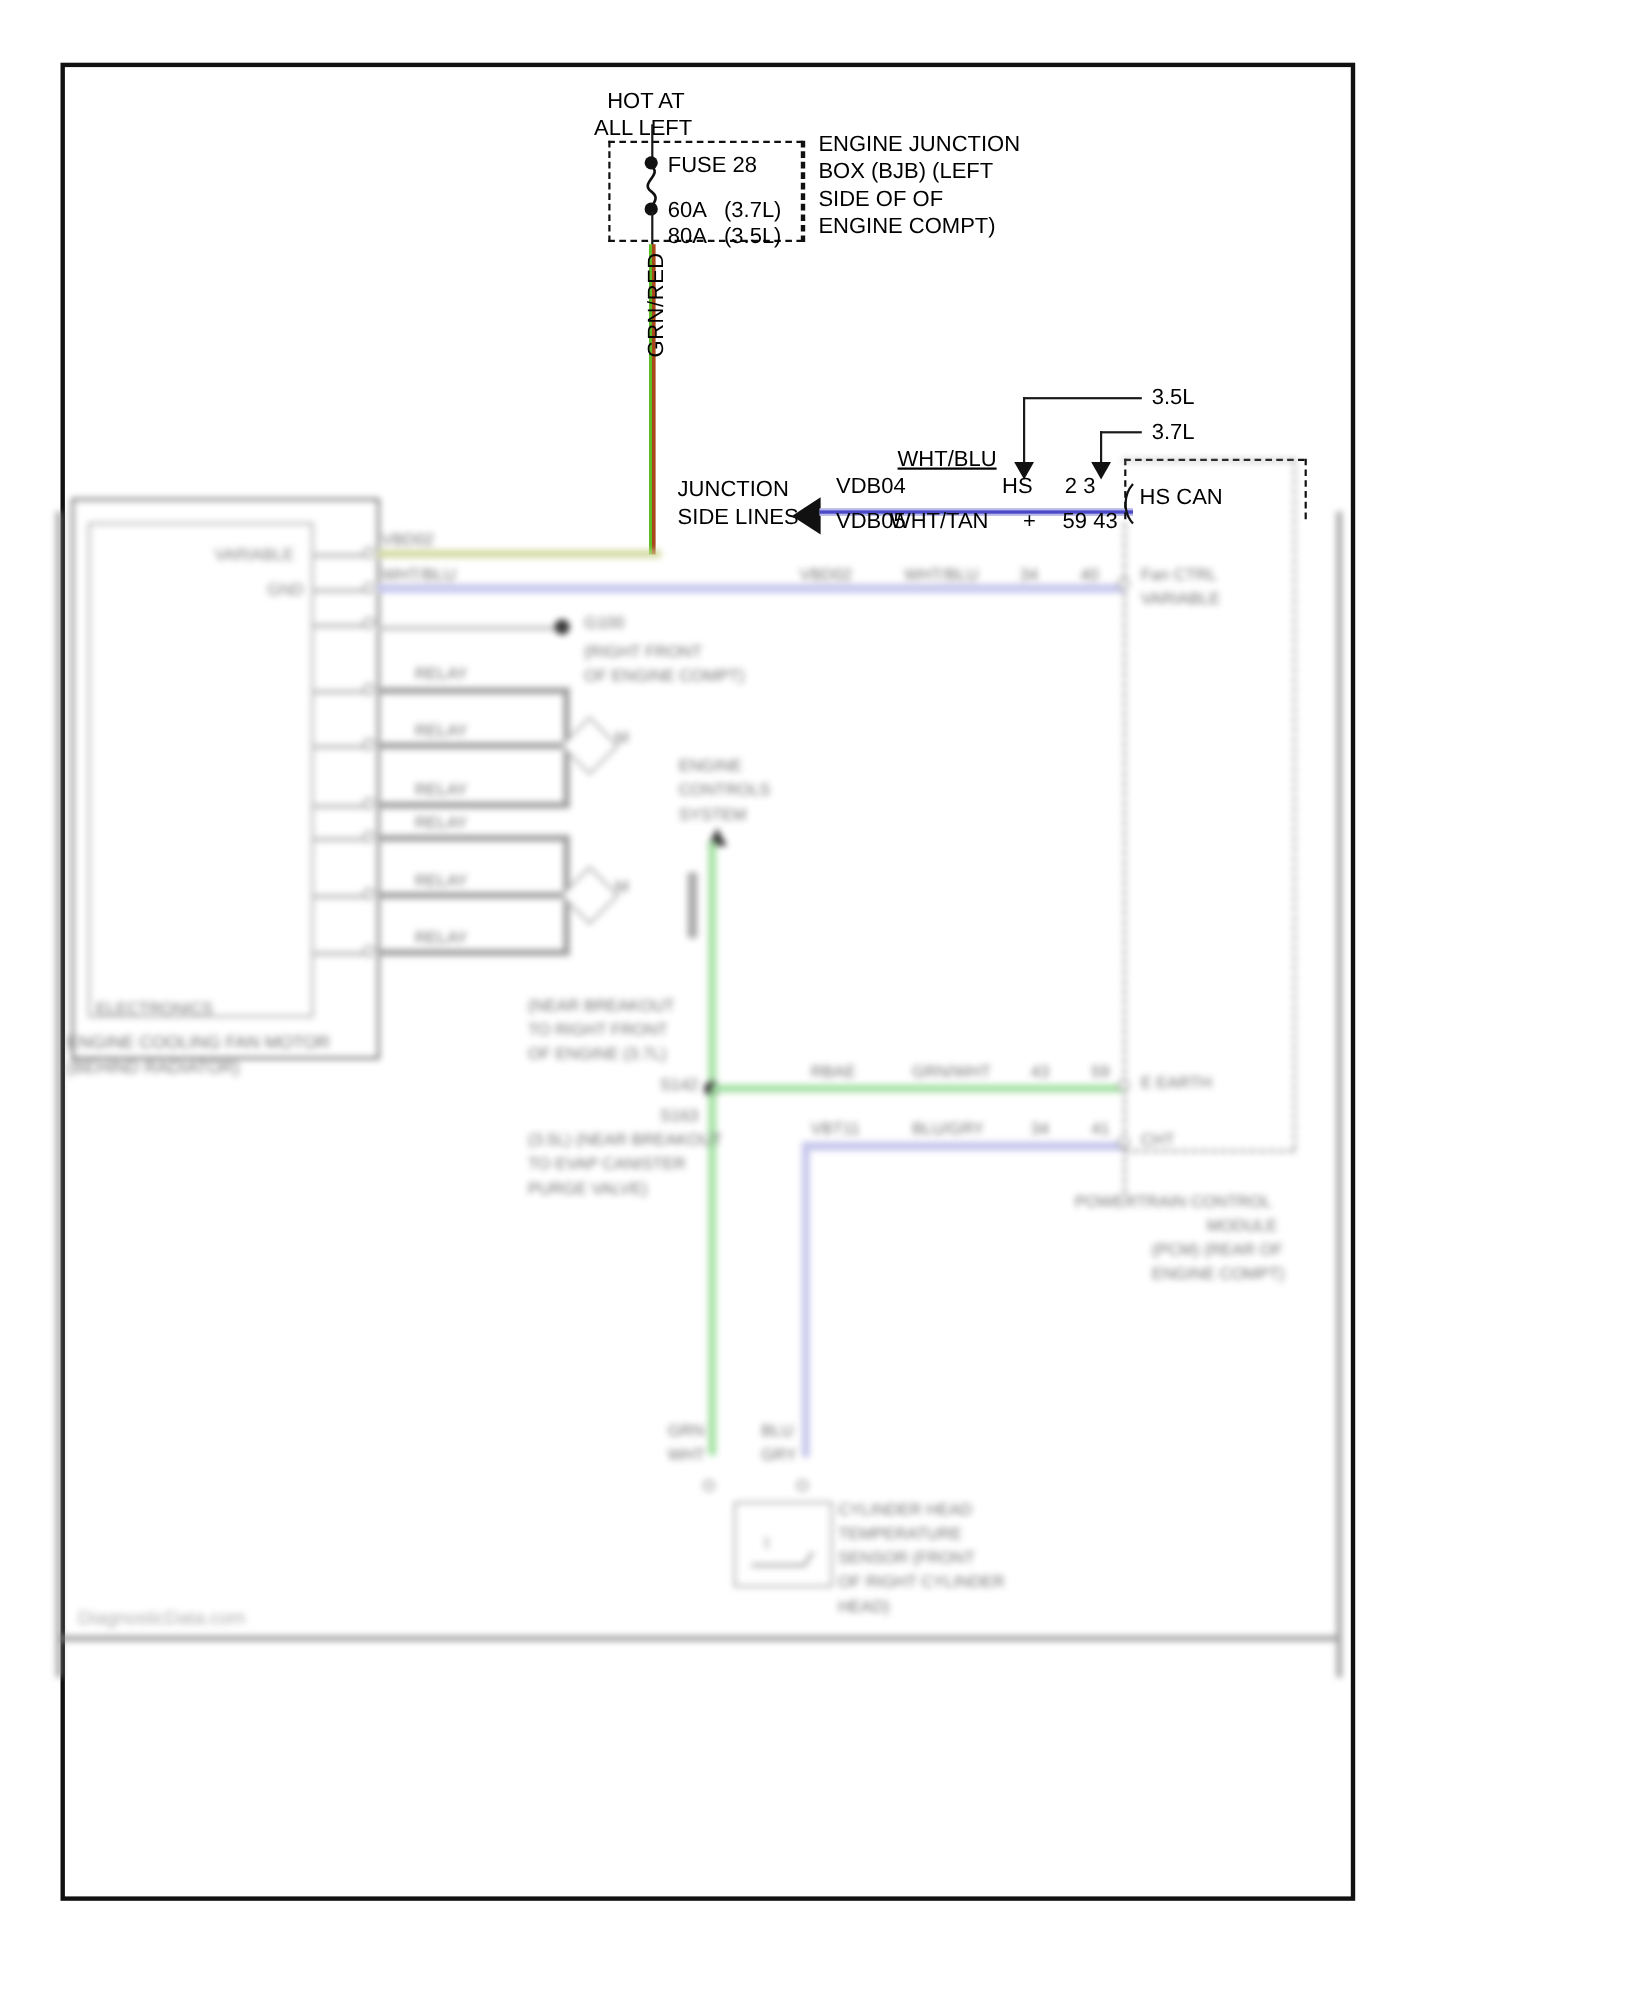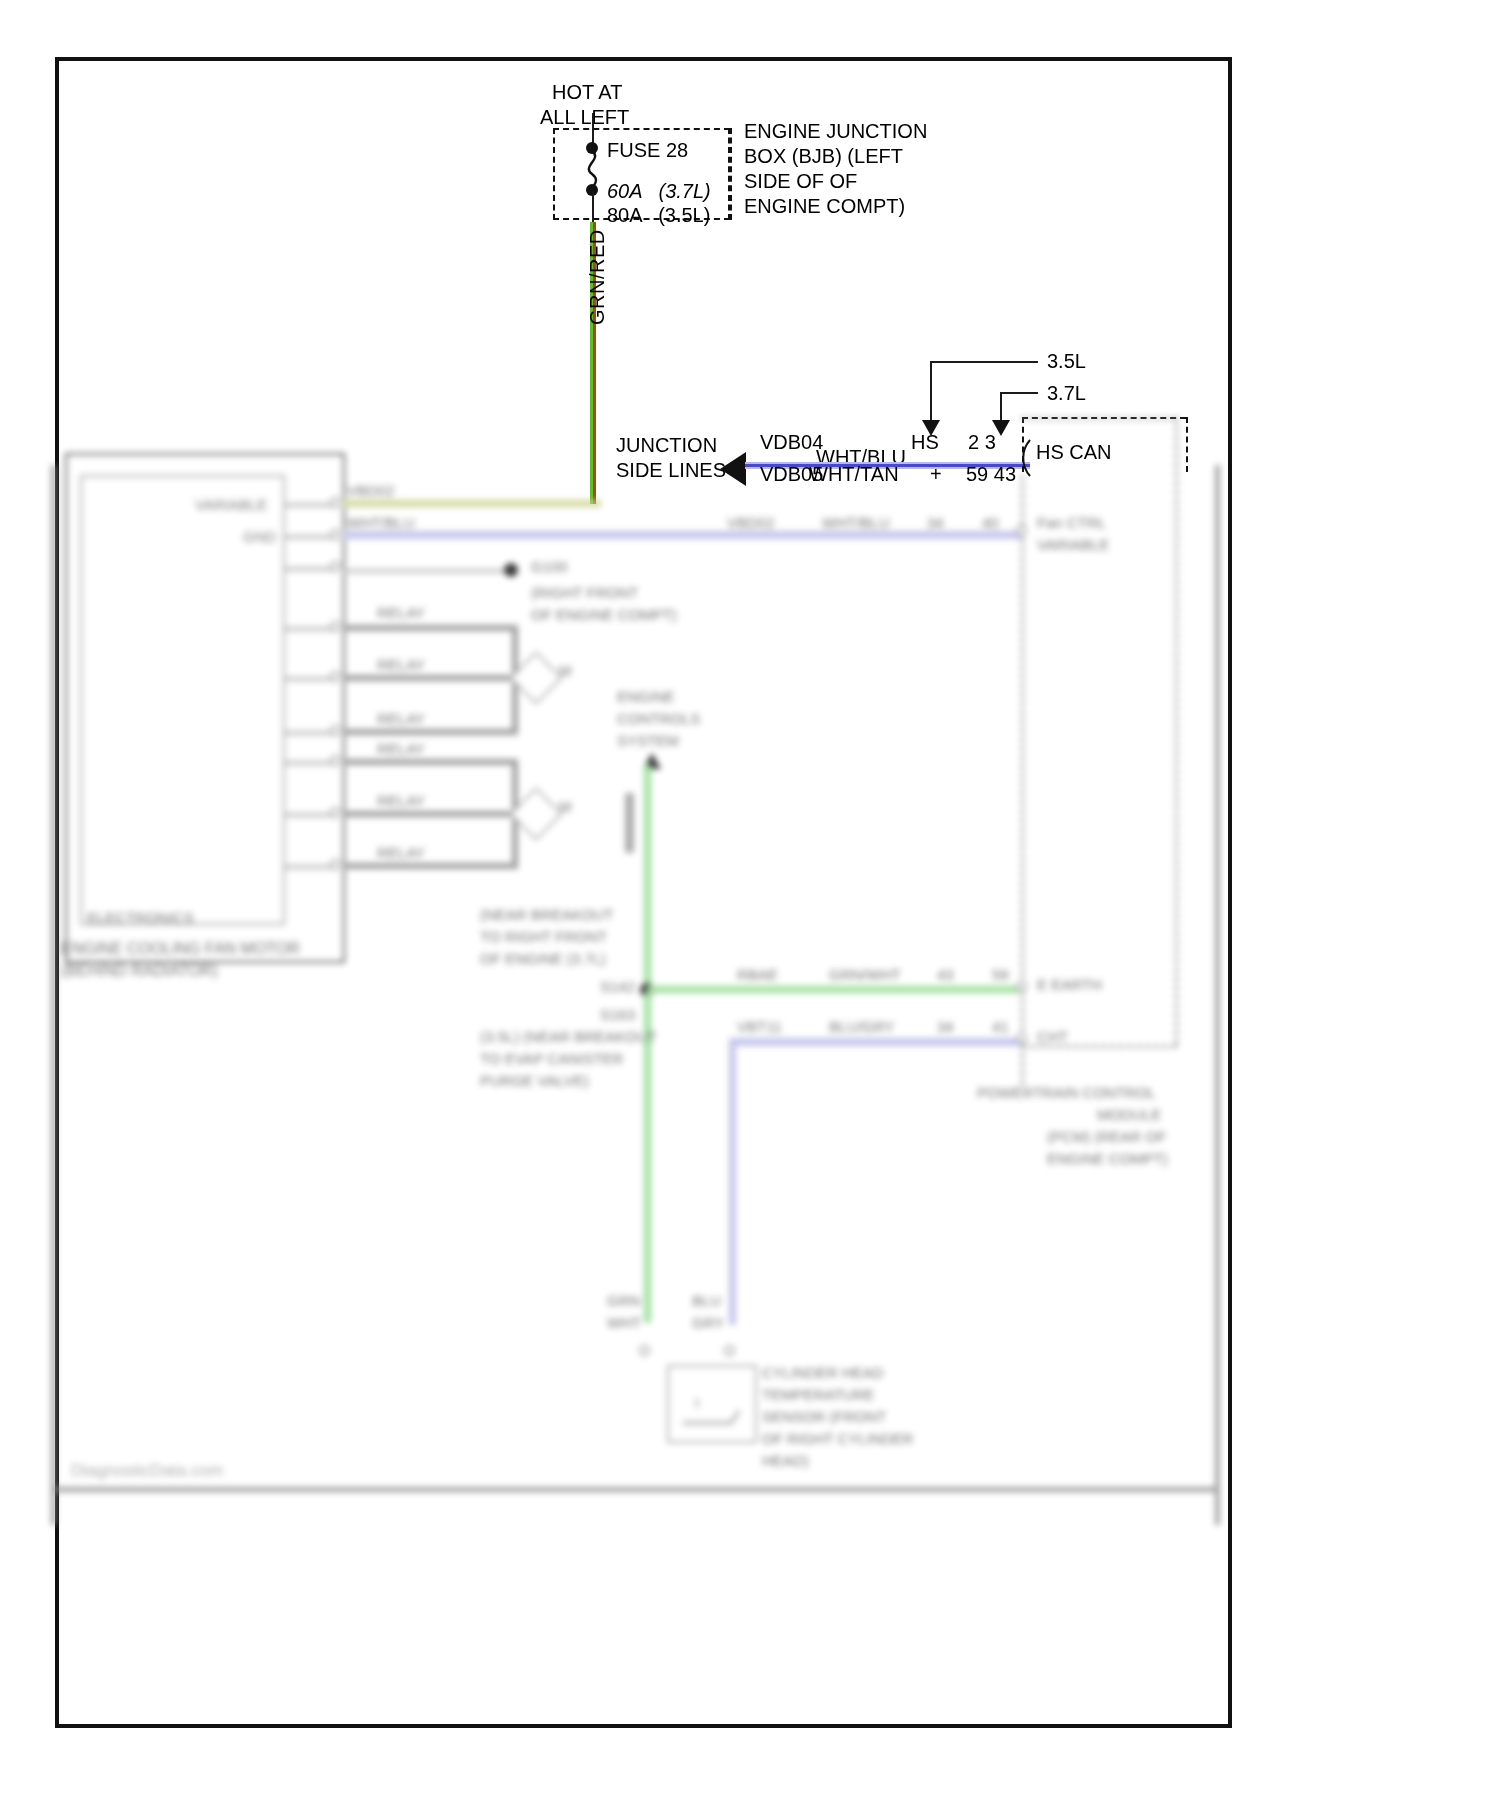--- a/index.html
+++ b/index.html
@@ -80,21 +80,21 @@
 <div class="vline" style="left:592px;top:113px;height:36px;"></div>
 <div class="node" style="left:586px;top:142px;"></div>
 
 <svg style="position:absolute;left:583px;top:150px;" width="22" height="42">
   <path d="M9 1 C 20 9, -2 16, 9 24 C 18 31, 9 35, 9 41" stroke="#111" stroke-width="2.4" fill="none"></path>
 </svg>
 <div class="node" style="left:586px;top:184px;"></div>
 <div class="vline" style="left:592px;top:192px;height:32px;"></div>
 
 <div class="txt" style="left:607px;top:138px;">FUSE 28</div>
-<div class="txt" style="left:607px;top:179px;font-style:italic;">60A   (3.7L)</div>
+<div class="txt" style="left:607px;top:179px;">60A   (3.7L)</div>
 <div class="txt" style="left:607px;top:203px;">80A   (3.5L)</div>
 
 <div class="txt" style="left:744px;top:119px;">ENGINE JUNCTION</div>
 <div class="txt" style="left:744px;top:144px;">BOX (BJB) (LEFT</div>
 <div class="txt" style="left:744px;top:169px;">SIDE OF OF</div>
 <div class="txt" style="left:744px;top:194px;">ENGINE COMPT)</div>
 
 <div class="w-grnred" style="left:590px;top:222px;height:282px;"></div>
 <div class="vtext" style="left:586px;top:325px;">GRN/RED</div>
 
@@ -106,21 +106,21 @@
 <div class="hline" style="left:1000px;top:392px;width:38px;"></div>
 <div class="vline" style="left:1000px;top:392px;height:31px;"></div>
 <div class="arrow-d" style="left:992px;top:420px;"></div>
 <div class="txt" style="left:1047px;top:381px;">3.7L</div>
 
 <div class="txt" style="left:616px;top:433px;">JUNCTION</div>
 <div class="txt" style="left:616px;top:458px;">SIDE LINES</div>
 <div class="arrow-l" style="left:720px;top:452px;"></div>
 
 <div class="txt" style="left:760px;top:430px;">VDB04</div>
-<div class="txt" style="left:816px;top:445px;">WHT/BLU</div>
+<div class="txt" style="left:816px;top:406px;text-decoration:underline;">WHT/BLU</div>
 <div class="txt" style="left:911px;top:430px;">HS</div>
 <div class="txt" style="left:968px;top:430px;">2 3</div>
 
 <div class="w-blue-lt" style="left:745px;top:462px;width:285px;"></div>
 <div class="w-blue" style="left:745px;top:464px;width:285px;"></div>
 
 <div class="txt" style="left:760px;top:462px;">VDB05</div>
 <div class="txt" style="left:809px;top:462px;">WHT/TAN</div>
 <div class="txt" style="left:930px;top:462px;">+</div>
 <div class="txt" style="left:966px;top:462px;">59 43</div>

